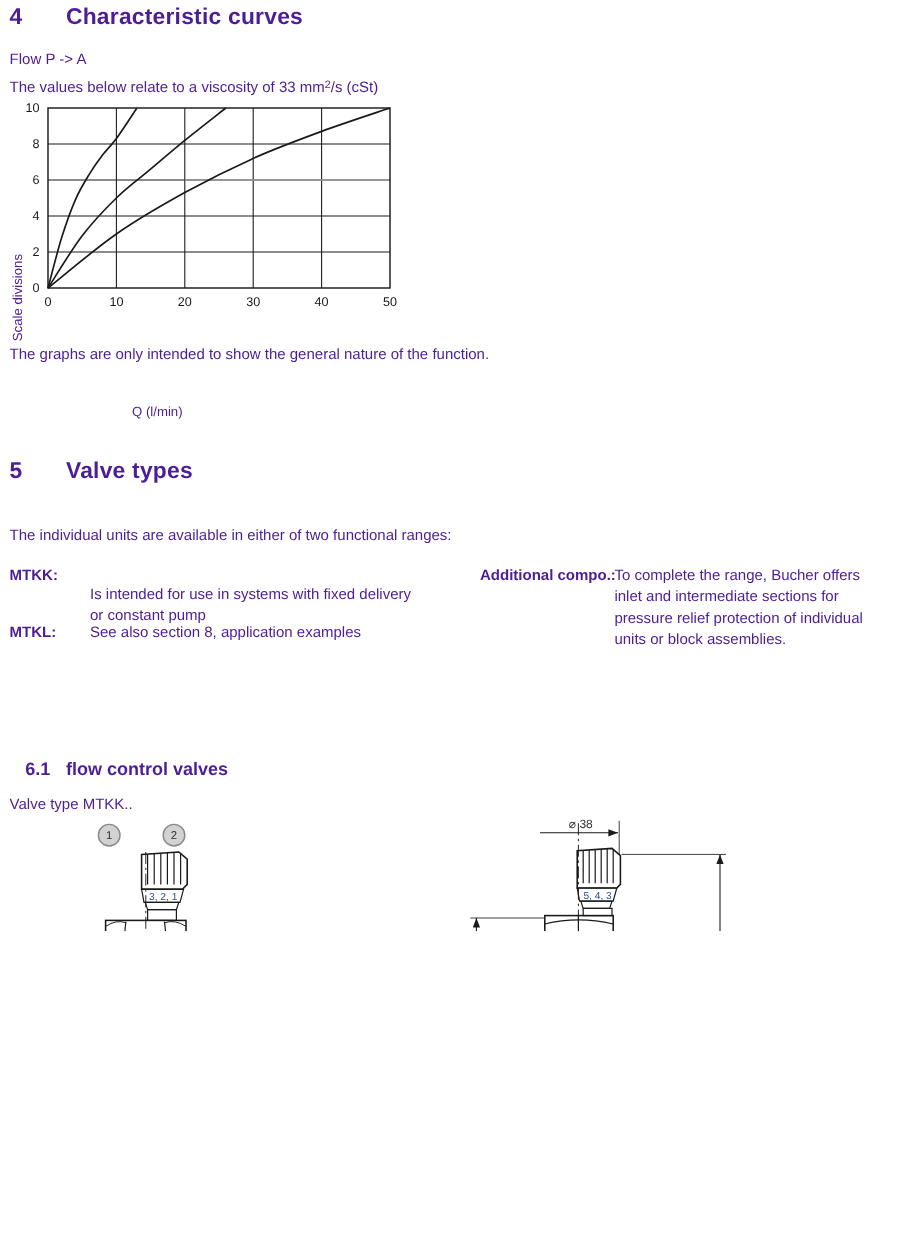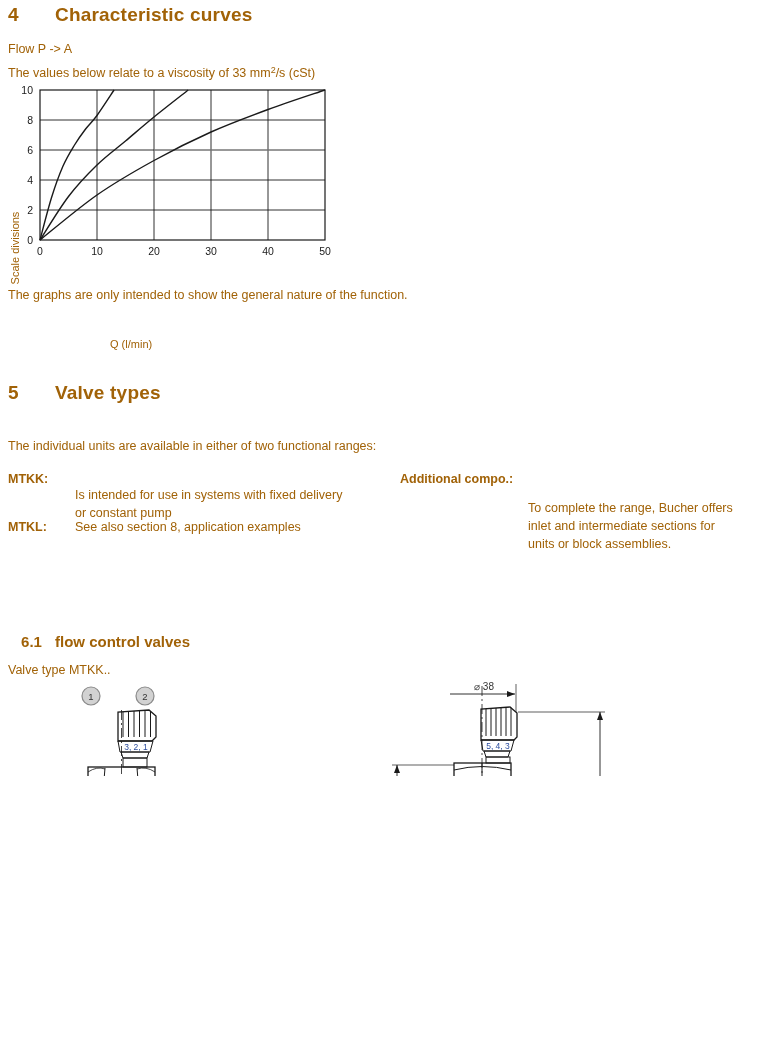--- a/index.html
+++ b/index.html
@@ -1,17 +1,17 @@
 <!DOCTYPE html>
 <html><head>
 <meta charset="utf-8">
 <style>
   html,body{margin:0;padding:0;background:#fff;}
   #page{position:relative;width:757px;height:776px;background:#fff;overflow:hidden;
-        font-family:"Liberation Sans",sans-serif;color:#a16207;}
+        font-family:"Liberation Sans",sans-serif;color:#4c1d95;}
   .abs{position:absolute;}
   .h1{font-size:19px;font-weight:bold;letter-spacing:.2px;}
   .h1 .num{display:inline-block;width:47px;}
   .h2{font-size:15px;font-weight:bold;text-align:center;}
   .h2 .num{display:inline-block;width:47px;}
   .body-t{font-size:12.5px;line-height:18px;}
   .bold{font-weight:bold;}
   sup{font-size:9px;vertical-align:4px;}
   .ylabel{position:absolute;left:-40px;top:158px;width:110px;text-align:center;
           font-size:11px;transform:rotate(-90deg);}
@@ -80,23 +80,24 @@
     <div>Is intended for use in systems with fixed delivery</div>
     <div>or constant pump</div>
   </div>
 
   <div class="abs body-t bold" style="left:8px;top:518px;">MTKL:</div>
   <div class="abs body-t" style="left:75px;top:518px;">
     <div>See also section 8, application examples</div>
   </div>
 
   <div class="abs body-t bold" style="left:400px;top:470px;">Additional compo.:</div>
-  <div class="abs body-t" style="left:528px;top:470px;margin-top:29px;">
+  <div class="abs body-t" style="left:512px;top:470px;">
     <div>To complete the range, Bucher offers</div>
     <div>inlet and intermediate sections for</div>
+    <div>pressure relief protection of individual</div>
     <div>units or block assemblies.</div>
   </div>
 
   <div class="abs h2" style="left:8px;top:633px;">
     <span class="num">6.1</span><span>flow control valves</span>
   </div>
   <div class="abs body-t" style="left:8px;top:661px;">Valve type MTKK..</div>
 
   <svg class="abs" style="left:0;top:676px;" width="260" height="372" viewBox="0 676 260 372">
     <defs>

